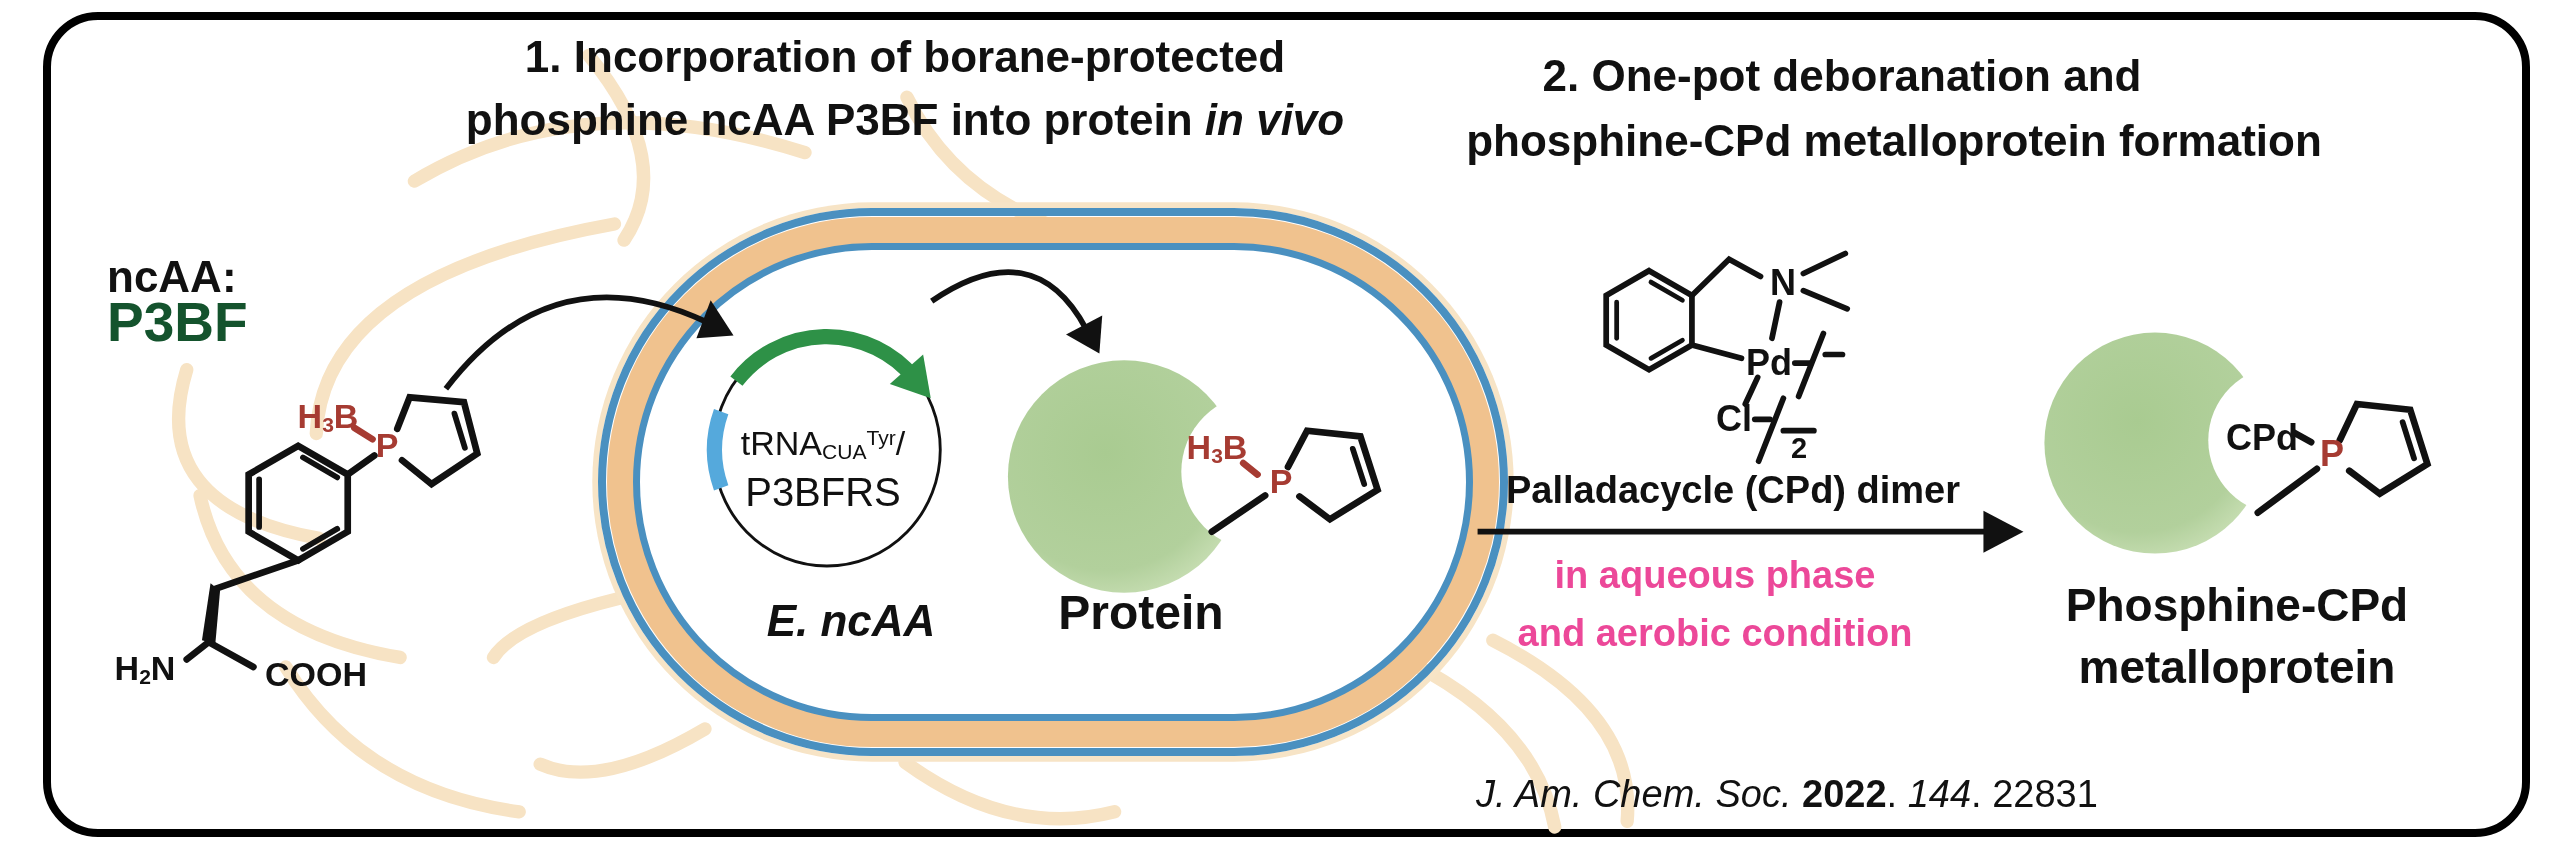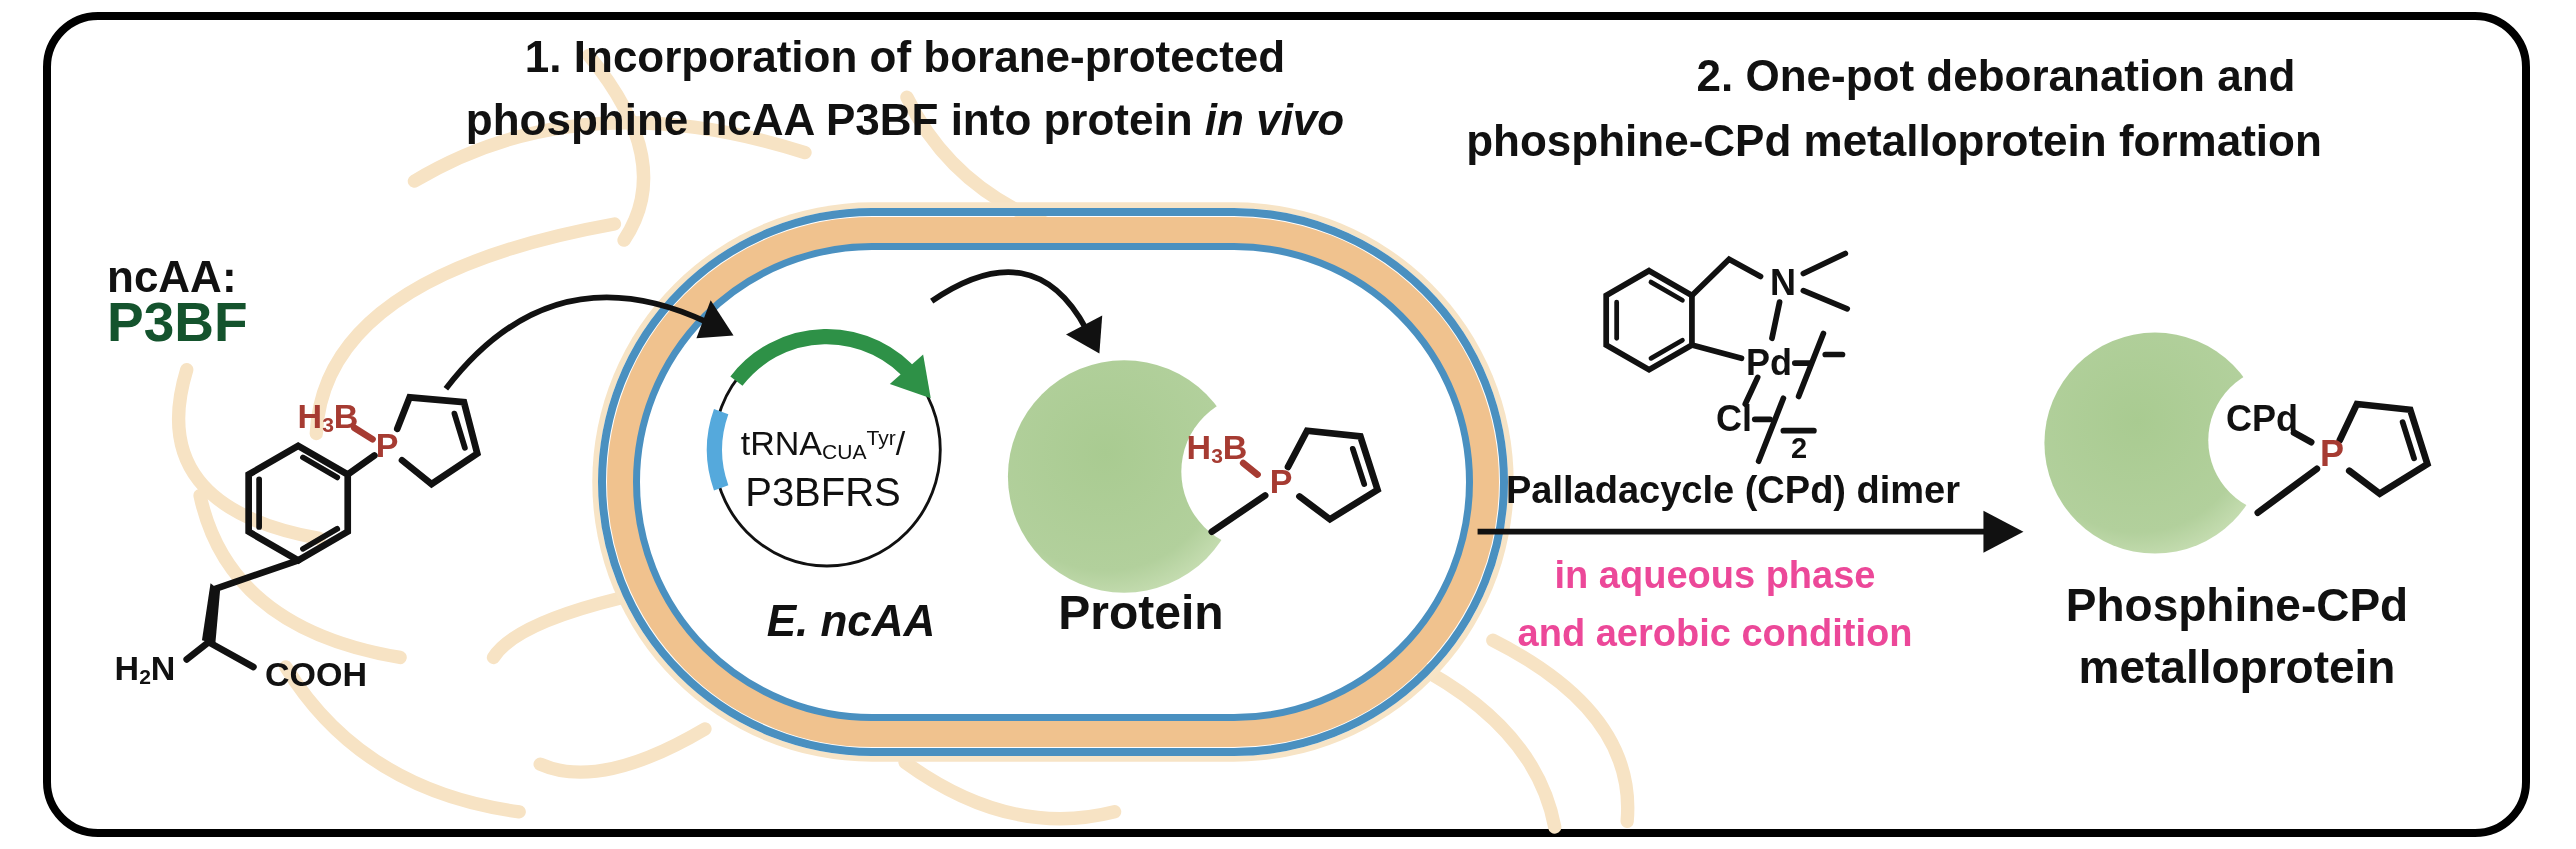--- a/index.html
+++ b/index.html
@@ -161,21 +161,21 @@
       <path d="M 2408 454 L 2426 464"></path>
       <path d="M 2432 492 L 2370 538"></path>
       <path d="M 2456 462 L 2474 424 L 2530 430 L 2548 487 L 2498 518 L 2466 494"></path>
       <path d="M 2522 443 L 2534 481" stroke-width="6"></path>
     </g>
   </svg>
 
   <div class="t hdr" style="left:905px; top:57px;">1. Incorporation of borane-protected</div>
   <div class="t hdr" style="left:905px; top:120px;"><span>phosphine ncAA P3BF into protein</span>&nbsp;<i>in vivo</i></div>
 
-  <div class="t hdr" style="left:1996px; top:76px;">2. One-pot deboranation and</div>
+  <div class="t hdr" style="left:1842px; top:76px;">2. One-pot deboranation and</div>
   <div class="t hdr" style="left:1894px; top:141px;">phosphine-CPd metalloprotein formation</div>
 
   <div class="tl ncaa-lbl" style="left:107px; top:229px;">ncAA:</div>
   <div class="tl ncaa-name" style="left:107px; top:322px;">P3BF</div>
 
   <div class="t atom red" style="left:328px; top:417px;"><span>H</span><sub>3</sub><span>B</span></div>
   <div class="t atom red" style="left:387px; top:445px;">P</div>
   <div class="t atom" style="left:145px; top:669px;"><span>H</span><sub>2</sub><span>N</span></div>
   <div class="t atom" style="left:316px; top:674px;">COOH</div>
 
@@ -190,20 +190,21 @@
 
   <div class="t atom-lg" style="left:1783px; top:283px;">N</div>
   <div class="t atom-lg" style="left:1769px; top:363px;">Pd</div>
   <div class="t atom-lg" style="left:1734px; top:419px;">Cl</div>
   <div class="t dimer2" style="left:1799px; top:448px;">2</div>
 
   <div class="t reagent" style="left:1733px; top:490px;">Palladacycle (CPd) dimer</div>
   <div class="t cond" style="left:1715px; top:575px;">in aqueous phase</div>
   <div class="t cond" style="left:1715px; top:633px;">and aerobic condition</div>
 
-  <div class="t atom-lg" style="left:2262px; top:419px;">CPd</div>
+  <div class="t atom-lg" style="left:2262px; top:438px;">CPd</div>
   <div class="t atom-lg red" style="left:2332px; top:454px;">P</div>
   <div class="t prodlbl" style="left:2237px; top:605px;">Phosphine-CPd</div>
   <div class="t prodlbl" style="left:2237px; top:667px;">metalloprotein</div>
 
+  <div class="t cite" style="left:1787px; top:794px;"><i>J. Am. Chem. Soc.</i>&nbsp;<b>2022</b><span>.</span>&nbsp;<i>144</i><span>.</span>&nbsp;<span>22831</span></div>
 
 </div>
 
 
 </body></html>

